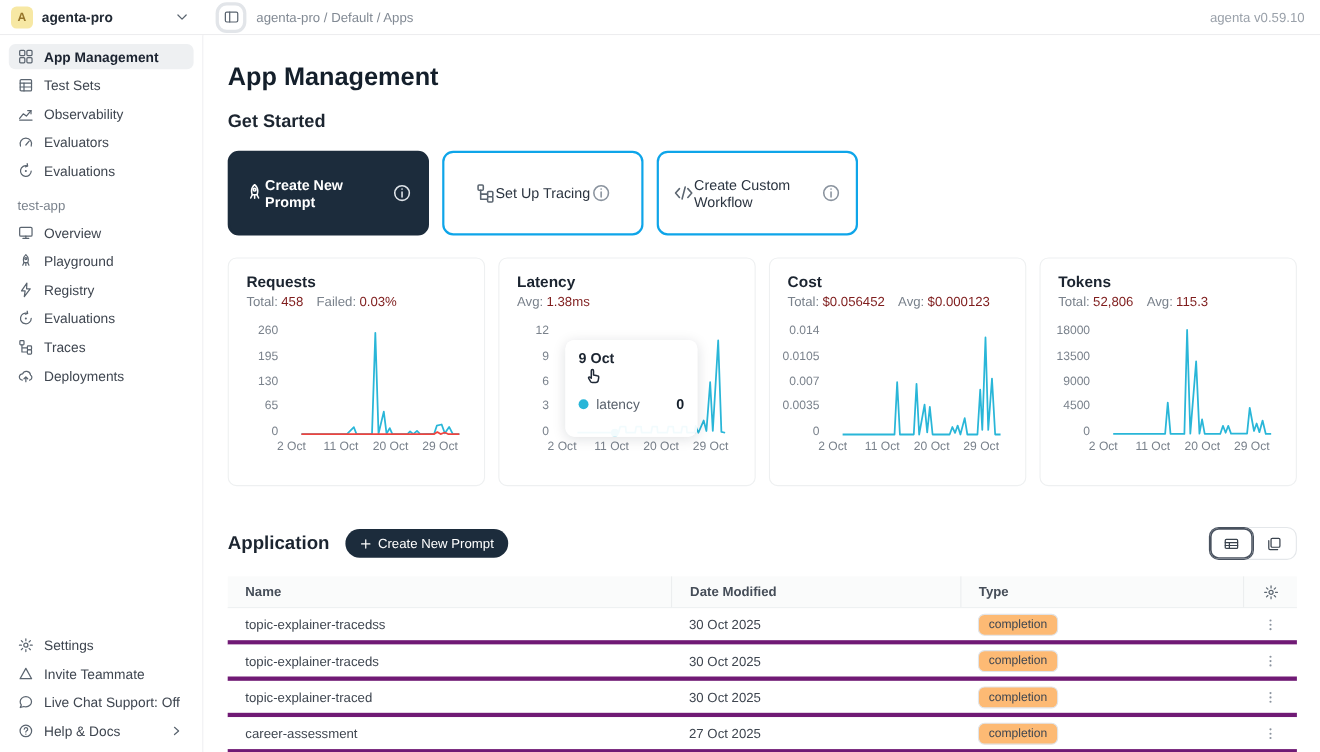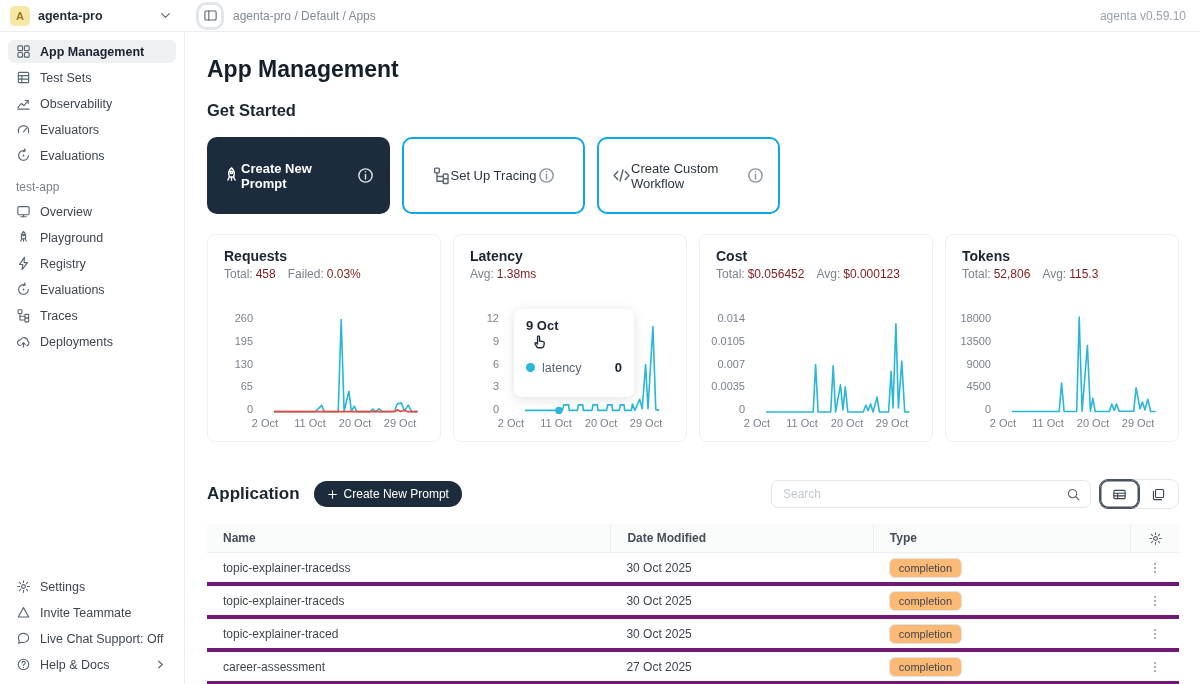--- a/index.html
+++ b/index.html
@@ -50,21 +50,21 @@
   .gcard.light .glabel-row { color:#2b3440; font-weight:500; }
   .info { color:#8a939e; } .gcard.dark .info { color:#dfe4e9; }
   .info svg { width:14px; height:14px; }
 
   .stats-row { display:flex; gap:12px; margin-top:20px; }
   .scard { width:234px; height:208px; border:1px solid #eef0f1; border-radius:8px; background:#fff;
            padding:13px 16px; position:relative; }
   .stitle { font-size:14px; font-weight:600; color:#1b2430; }
   .sstats { display:flex; gap:12px; font-size:12px; color:#7a828c; margin-top:3px; }
   .sstats b { color:#7f1d1d; margin-left:3px; font-weight:400; }
-  .chart { display:flex; margin-top:30px;gap:12px; }
+  .chart { display:flex; margin-top:13px;gap:12px; }
   .yaxis { width:36px; height:104px; display:flex; flex-direction:column; justify-content:space-between;
            align-items:flex-end; padding:1px 7px 0 0; font-size:11px; color:#7a828c; }
   .plot { position:relative; width:150px; height:104px; }
   .plot svg { width:150px; height:104px; display:block; overflow:visible; }
   .xlabels { position:relative; margin-left:36px; width:150px; height:14px; font-size:11px; color:#7a828c; }
   .xlabels div { position:absolute; top:2px; transform:translateX(-50%); white-space:nowrap; }
 
   .tooltip { position:absolute; left:60px; top:74px; width:120px; height:88px; z-index:3;
              background:rgba(255,255,255,.94); border-radius:8px; box-shadow:0 2px 12px rgba(17,24,39,.13);
              padding:9px 12px; }
@@ -493,29 +493,20 @@
       <button class="create-btn">
         <span class="ic">
             <svg viewBox="0 0 16 16">
               <line x1="8" y1="2.5" x2="8" y2="13.5"></line>
               <line x1="2.5" y1="8" x2="13.5" y2="8"></line>
             </svg>
           </span>
         <span>Create New Prompt</span>
       </button>
       <div class="head-right">
-        <div class="search">
-          <input type="text" placeholder="Search" style="">
-          <span class="ic">
-              <svg viewBox="0 0 16 16">
-                <circle cx="7" cy="7" r="4.4"></circle>
-                <line x1="10.4" y1="10.4" x2="13.8" y2="13.8"></line>
-              </svg>
-            </span>
-        </div>
         <div class="seg">
           <span class="seg-btn sel ic">
               <svg viewBox="0 0 16 16">
                 <rect x="2" y="3.6" width="12" height="8.8" rx="1"></rect>
                 <line x1="2" y1="6.6" x2="14" y2="6.6"></line>
                 <line x1="2" y1="9.5" x2="14" y2="9.5"></line>
                 <line x1="6" y1="6.6" x2="6" y2="12.4"></line>
               </svg>
             </span>
           <span class="seg-btn ic">

